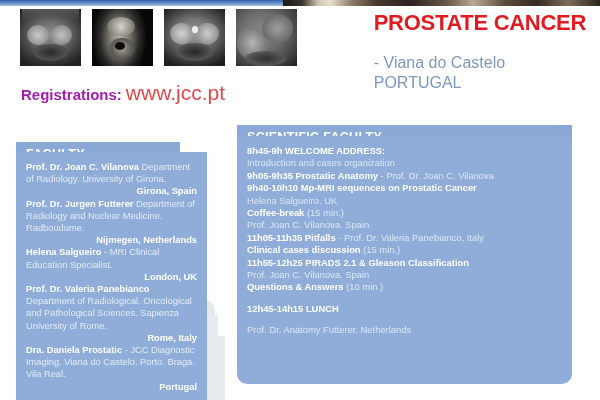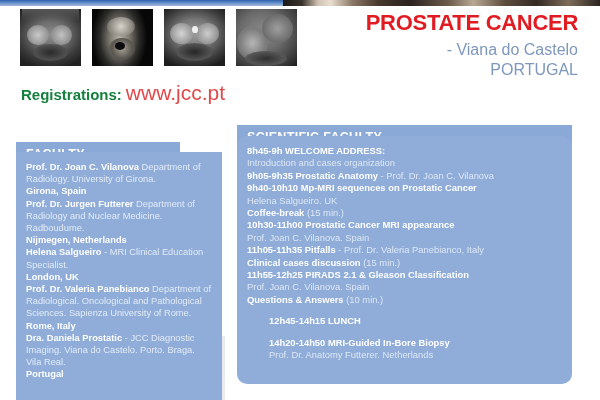--- a/index.html
+++ b/index.html
@@ -83,53 +83,52 @@
 
   
   .t4 { background: radial-gradient(ellipse 80% 80% at 42% 40%, #8c8c8c 0%, #6a6a6a 45%, #3e3e3e 80%, #222 100%); }
   .t4 .b1 { left: 2%; top: 30%; width: 50%; height: 60%; background: radial-gradient(ellipse,#b6b6b6 0%,#7c7c7c 60%,rgba(0,0,0,0) 100%); }
   .t4 .b2 { left: 42%; top: 8%; width: 52%; height: 52%; background: radial-gradient(ellipse,#9e9e9e 0%,#6e6e6e 65%,rgba(0,0,0,0) 100%); }
   .t4 .b3 { left: 14%; top: 74%; width: 70%; height: 26%; background: radial-gradient(ellipse,#2f2f2f 0%,#545454 60%,rgba(0,0,0,0) 100%); }
 
   
   .title-block {
     position: absolute;
-    right: 22px; top: 11px;
-    text-align: right;
+    right: 14px; top: 11px;
   }
   .main-title {
     color: #e01b22;
     font-size: 22px;
     font-weight: bold;
     letter-spacing: -0.3px;
     line-height: 1.1;
     white-space: nowrap;
   }
   .sub-line-1 {
     color: #7e97bd;
     font-size: 16px;
     line-height: 1.25;
-    margin-top: 5px;
+    margin-top: 18px;
     white-space: nowrap;
   }
   .sub-line-2 {
     color: #7e97bd;
     font-size: 16px;
     line-height: 1.2;
     white-space: nowrap;
   }
 
   
   .registrations {
     position: absolute;
     left: 21px; top: 81px;
     white-space: nowrap;
   }
   .reg-label {
-    color: #15803d;
+    color: #a21caf;
     font-size: 15px;
     font-weight: bold;
   }
   .reg-url {
     color: #e0494a;
     font-size: 21px;
     margin-left: 4px;
   }
 
   
@@ -172,48 +171,49 @@
   }
   .col-body {
     position: absolute;
     background: #8fadd8;
     color: #ffffff;
     overflow: hidden;
     padding: 9px 10px 0 10px;
   }
 
   #faculty-head  { left: 16px;  top: 142px; width: 164px; }
-  #faculty-body  { left: 16px;  top: 152px; width: 206px; height: 248px; }
+  #faculty-body  { left: 16px;  top: 152px; width: 191px; height: 248px; }
   #program-head  { left: 237px; top: 125px; width: 335px; }
   #program-body  { left: 237px; top: 136px; width: 335px; height: 248px; border-radius: 10px; }
 
   
   .fac-entry {
     font-size: 9.3px;
     line-height: 12.2px;
     margin-bottom: 0px;
   }
   .fac-name {
     font-weight: bold;
     color: #ffffff;
   }
   .fac-affil {
     color: #e2ebf7;
   }
   .fac-city {
     font-weight: bold;
     color: #ffffff;
+    text-align: right;
   }
 
   
   .prog-entry {
     font-size: 9.4px;
     line-height: 12.4px;
   }
-  .prog-entry.spaced { margin-top: 9px; margin-left: 22px; }
+  .prog-entry.spaced { margin-top: 9px; }
   .prog-title {
     font-weight: bold;
     color: #ffffff;
   }
   .prog-speaker {
     color: #dde7f5;
   }
   .prog-note {
     color: #dde7f5;
   }
@@ -317,21 +317,20 @@
     <div class="prog-entry">
       <span class="prog-title">9h40-10h10 Mp-MRI sequences on Prostatic Cancer</span>
       <span class="prog-sub">Helena Salgueiro. UK</span>
     </div>
 
     <div class="prog-entry">
       <span class="prog-title">Coffee-break</span><span class="prog-note"> (15 min.)</span>
     </div>
 
     <div class="prog-entry">
-      <span class="prog-title">10h30-11h00 Prostatic Cancer MRI appearance</span>
       <span class="prog-sub">Prof. Joan C. Vilanova. Spain</span>
     </div>
 
     <div class="prog-entry">
       <span class="prog-title">11h05-11h35 Pitfalls</span><span class="prog-speaker"> - Prof. Dr. Valeria Panebianco, Italy</span>
     </div>
 
     <div class="prog-entry">
       <span class="prog-title">Clinical cases discussion</span><span class="prog-note"> (15 min.)</span>
     </div>
@@ -343,19 +342,18 @@
 
     <div class="prog-entry">
       <span class="prog-title">Questions &amp; Answers</span><span class="prog-note"> (10 min.)</span>
     </div>
 
     <div class="prog-entry spaced">
       <span class="prog-title">12h45-14h15 LUNCH</span>
     </div>
 
     <div class="prog-entry spaced">
-      <span class="prog-title">14h20-14h50 MRI-Guided In-Bore Biopsy</span>
       <span class="prog-sub">Prof. Dr. Anatomy Futterer. Netherlands</span>
     </div>
 
   </div>
 
 </div>
 
 </body></html>

